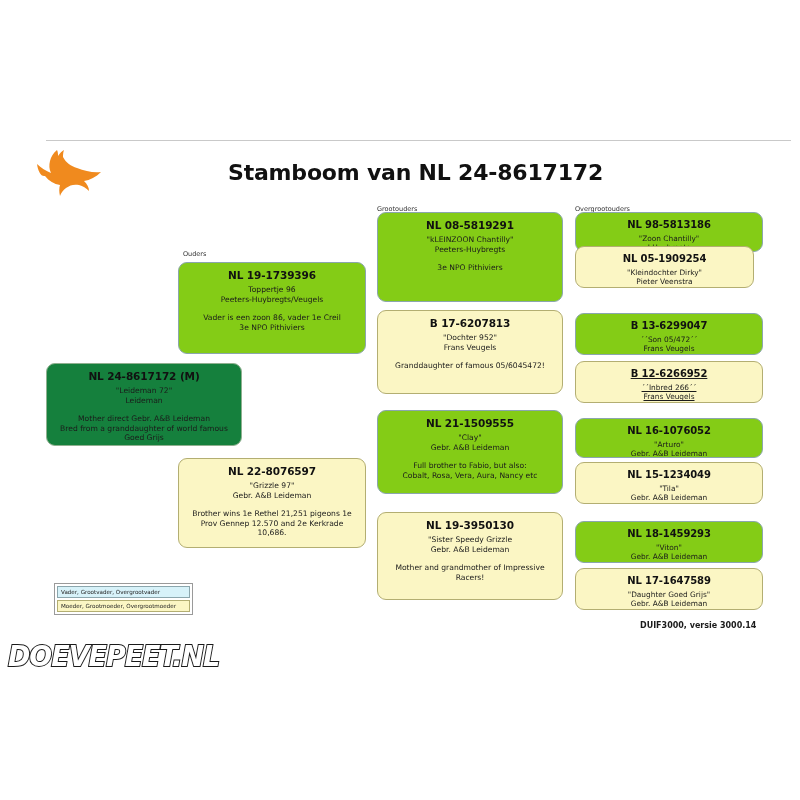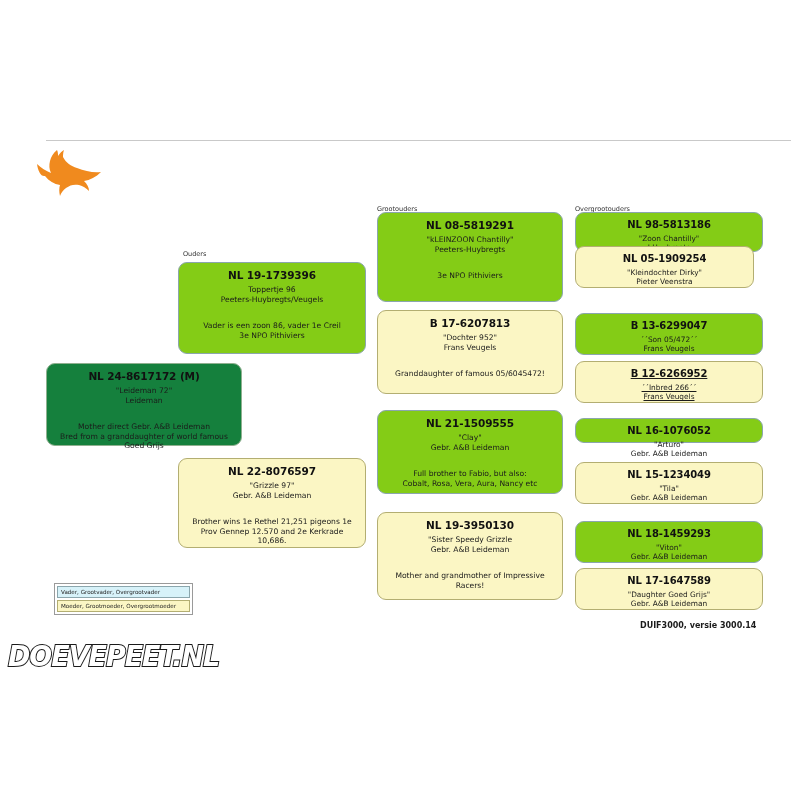--- a/index.html
+++ b/index.html
@@ -42,37 +42,37 @@
   .box.male{background:#84cc16;border-color:#8ba6ad;}
   .box.female{background:#fbf6c4;border-color:#b3ae72;}
   .box.subject{background:#15803d;border-color:#8fb08f;}
 
   .ring{
     display:block;font-weight:bold;font-size:10.5px;color:#111111;
     margin-bottom:3px;letter-spacing:-0.1px;
   }
   .nm{display:block;font-size:7.6px;}
   .fan{display:block;font-size:7.6px;}
-  .note{display:block;font-size:7.6px;margin-top:16px;text-align:center;}
+  .note{display:block;font-size:7.6px;margin-top:8px;text-align:center;}
 
   
   .c-subject{left:46px;top:363px;width:196px;height:83px;}
   .c-father {left:178px;top:262px;width:188px;height:92px;}
   .c-mother {left:178px;top:458px;width:188px;height:90px;}
 
   .g1{left:377px;top:212px;width:186px;height:90px;}
   .g2{left:377px;top:310px;width:186px;height:84px;}
   .g3{left:377px;top:410px;width:186px;height:84px;}
   .g4{left:377px;top:512px;width:186px;height:88px;}
 
   .o1{left:575px;top:212px;width:188px;height:40px;}
   .o2{left:575px;top:246px;width:179px;height:42px;}
   .o3{left:575px;top:313px;width:188px;height:42px;}
   .o4{left:575px;top:361px;width:188px;height:42px;text-decoration:underline;}
-  .o5{left:575px;top:418px;width:188px;height:25px;}
+  .o5{left:575px;top:418px;width:188px;height:40px;}
   .o6{left:575px;top:462px;width:188px;height:42px;}
   .o7{left:575px;top:521px;width:188px;height:42px;}
   .o8{left:575px;top:568px;width:188px;height:42px;}
   .small .ring{font-size:10px;margin-bottom:2px;}
   .small .nm,.small .fan{font-size:7.4px;}
 
   .legend{
     position:absolute;left:54px;top:583px;width:133px;
     border:1px solid #9a9a9a;background:#ffffff;padding:2px;
   }
@@ -104,20 +104,21 @@
 <div class="page">
 
   <div class="topline"></div>
 
   <div class="logo">
     <svg viewBox="0 0 72 52" xmlns="http://www.w3.org/2000/svg">
       <path fill="#f08a1e" d="M24 4c1 2 1 4 1 6 2-3 4-5 6-6-1 3-1 5-1 7 3 6 8 9 14 11 8 3 16 5 24 4-5 5-11 8-17 9 3 3 5 6 5 10-3-3-6-5-10-6-5-1-9 0-13 3-3 2-5 5-6 8-1-4-1-8 0-11-6-1-11-4-15-9C8 31 5 25 4 18c4 4 9 7 14 9-2-4-2-8-1-12 1-4 3-8 7-11z"></path>
     </svg>
   </div>
 
+  <div class="title">Stamboom van NL 24-8617172</div>
 
   <div class="colcap cap-ouders">Ouders</div>
   <div class="colcap cap-groot">Grootouders</div>
   <div class="colcap cap-overgroot">Overgrootouders</div>
 
   <div class="box subject c-subject">
     <span class="ring">NL 24-8617172 (M)</span>
     <span class="nm">"Leideman 72"</span>
     <span class="fan">Leideman</span>
     <span class="note">Mother direct Gebr. A&amp;B Leideman<br>Bred from a granddaughter of world famous Goed Grijs</span>

